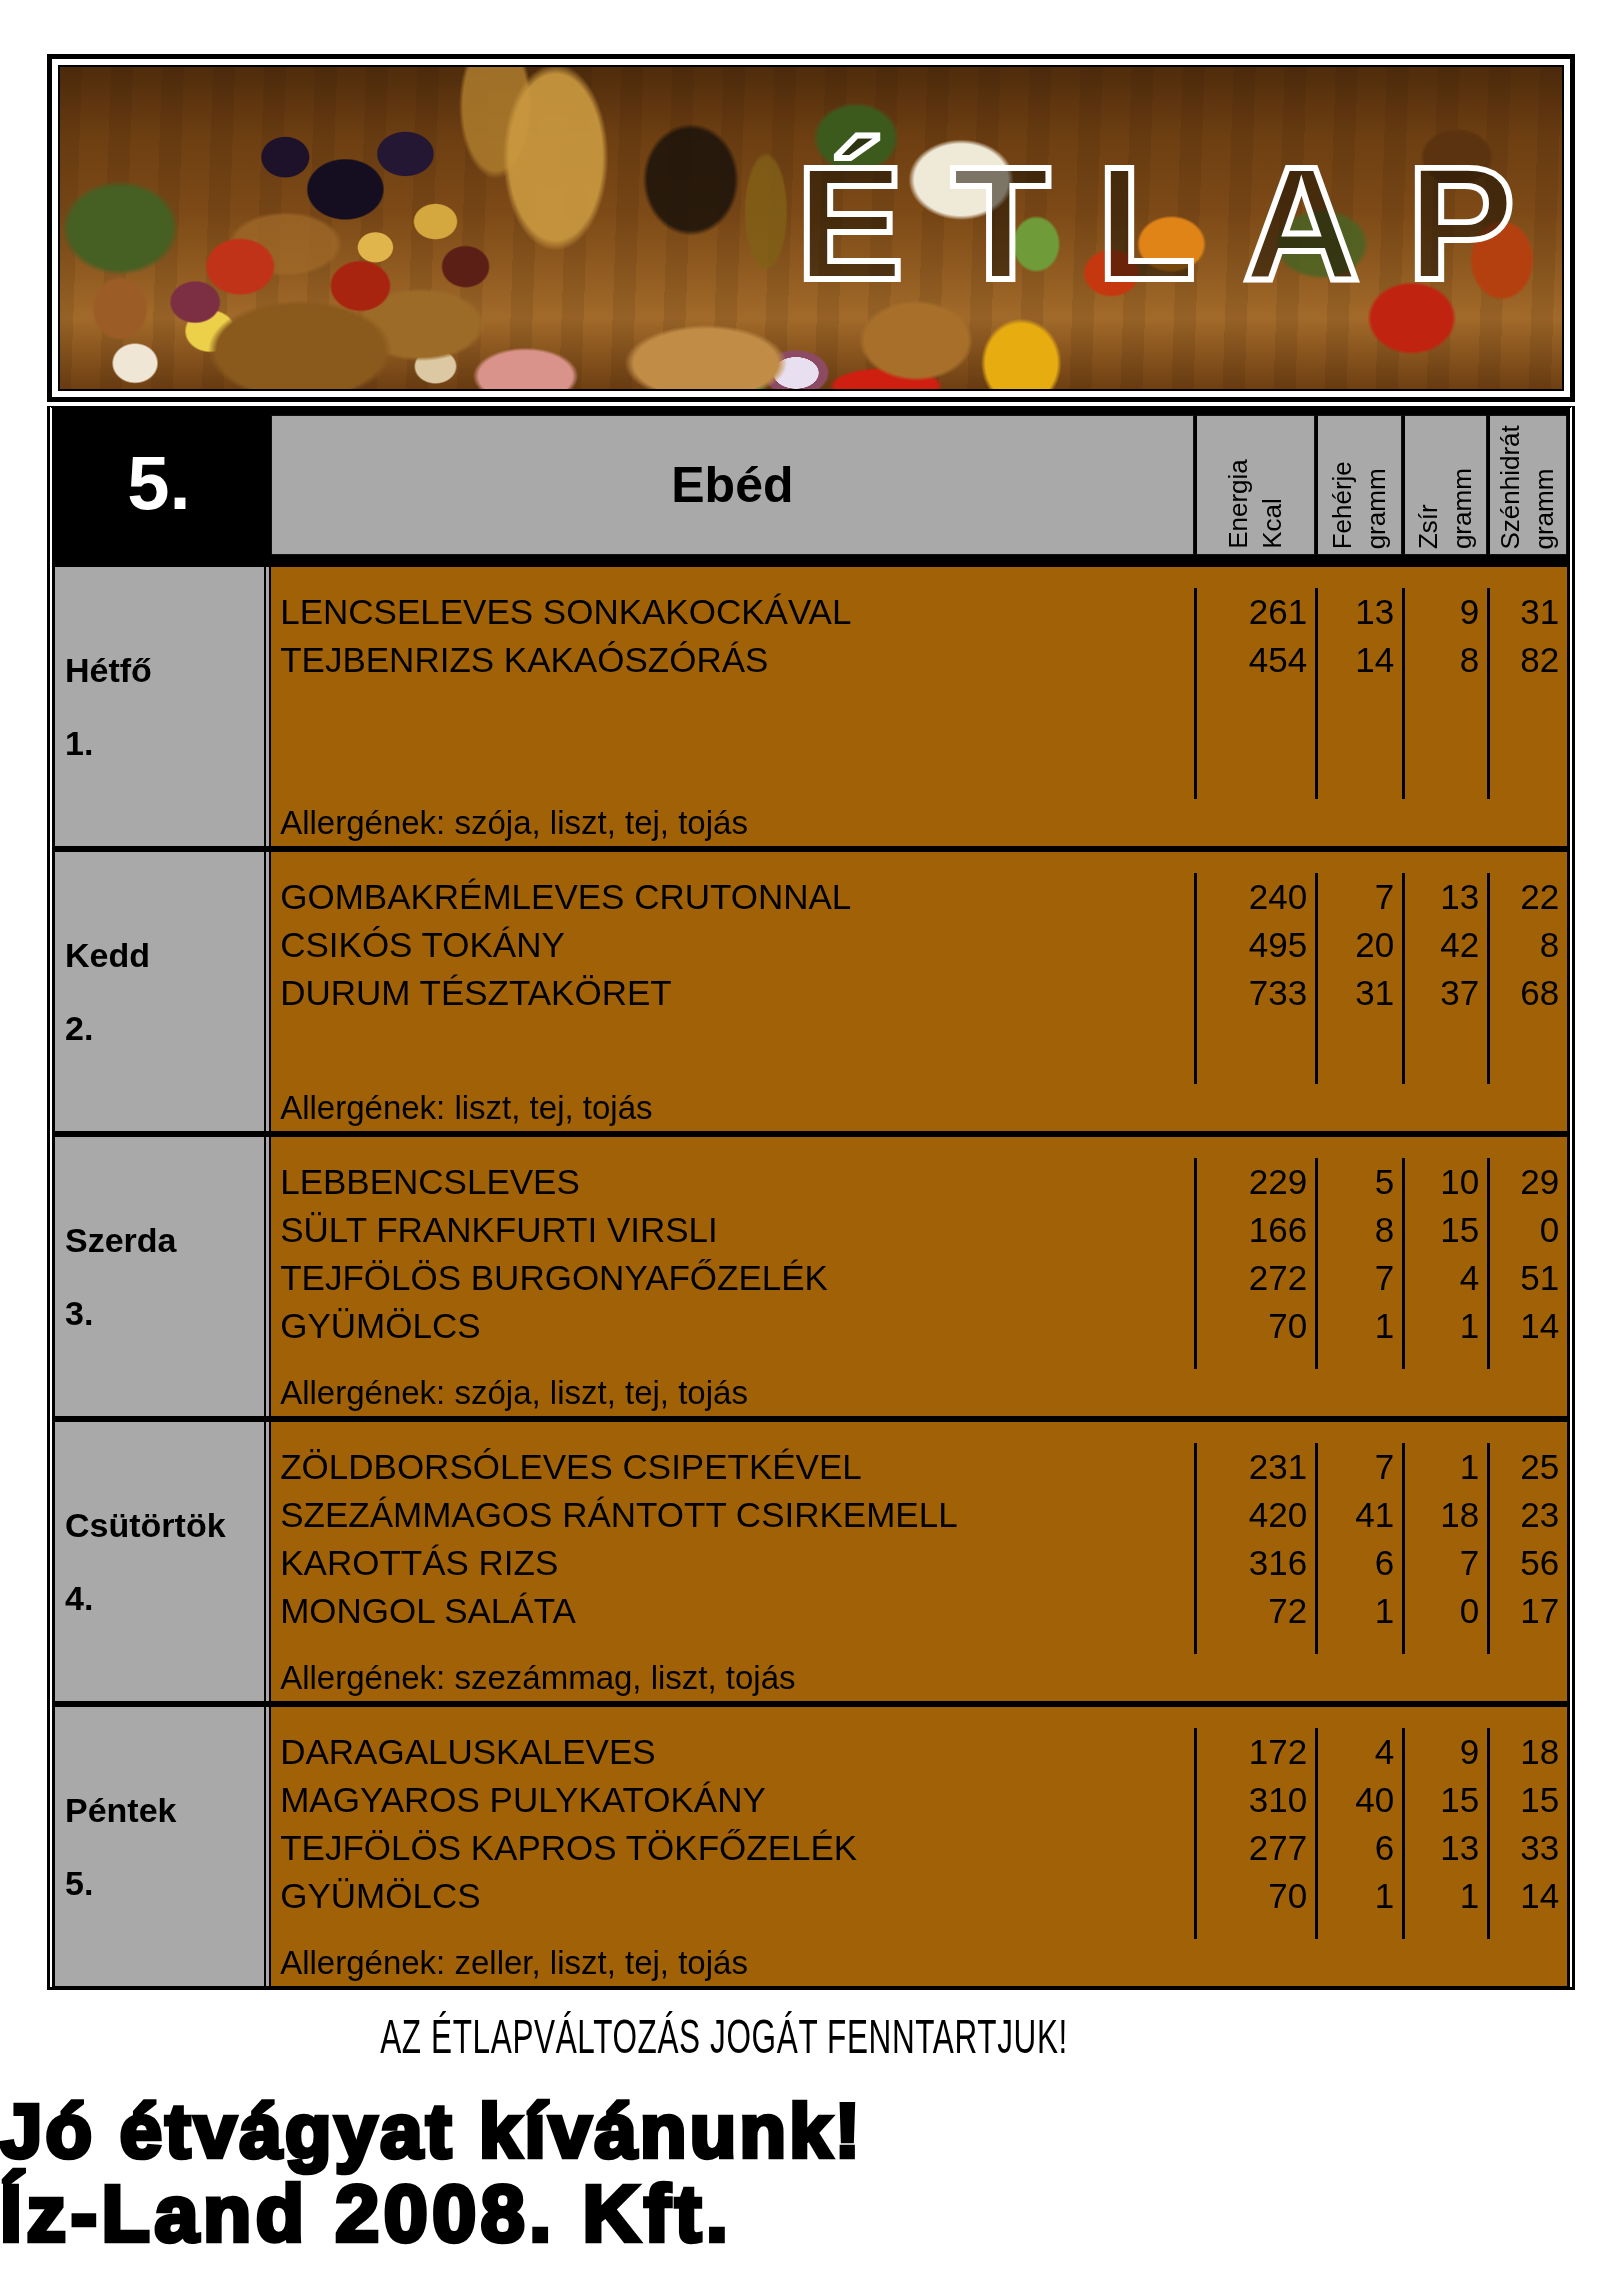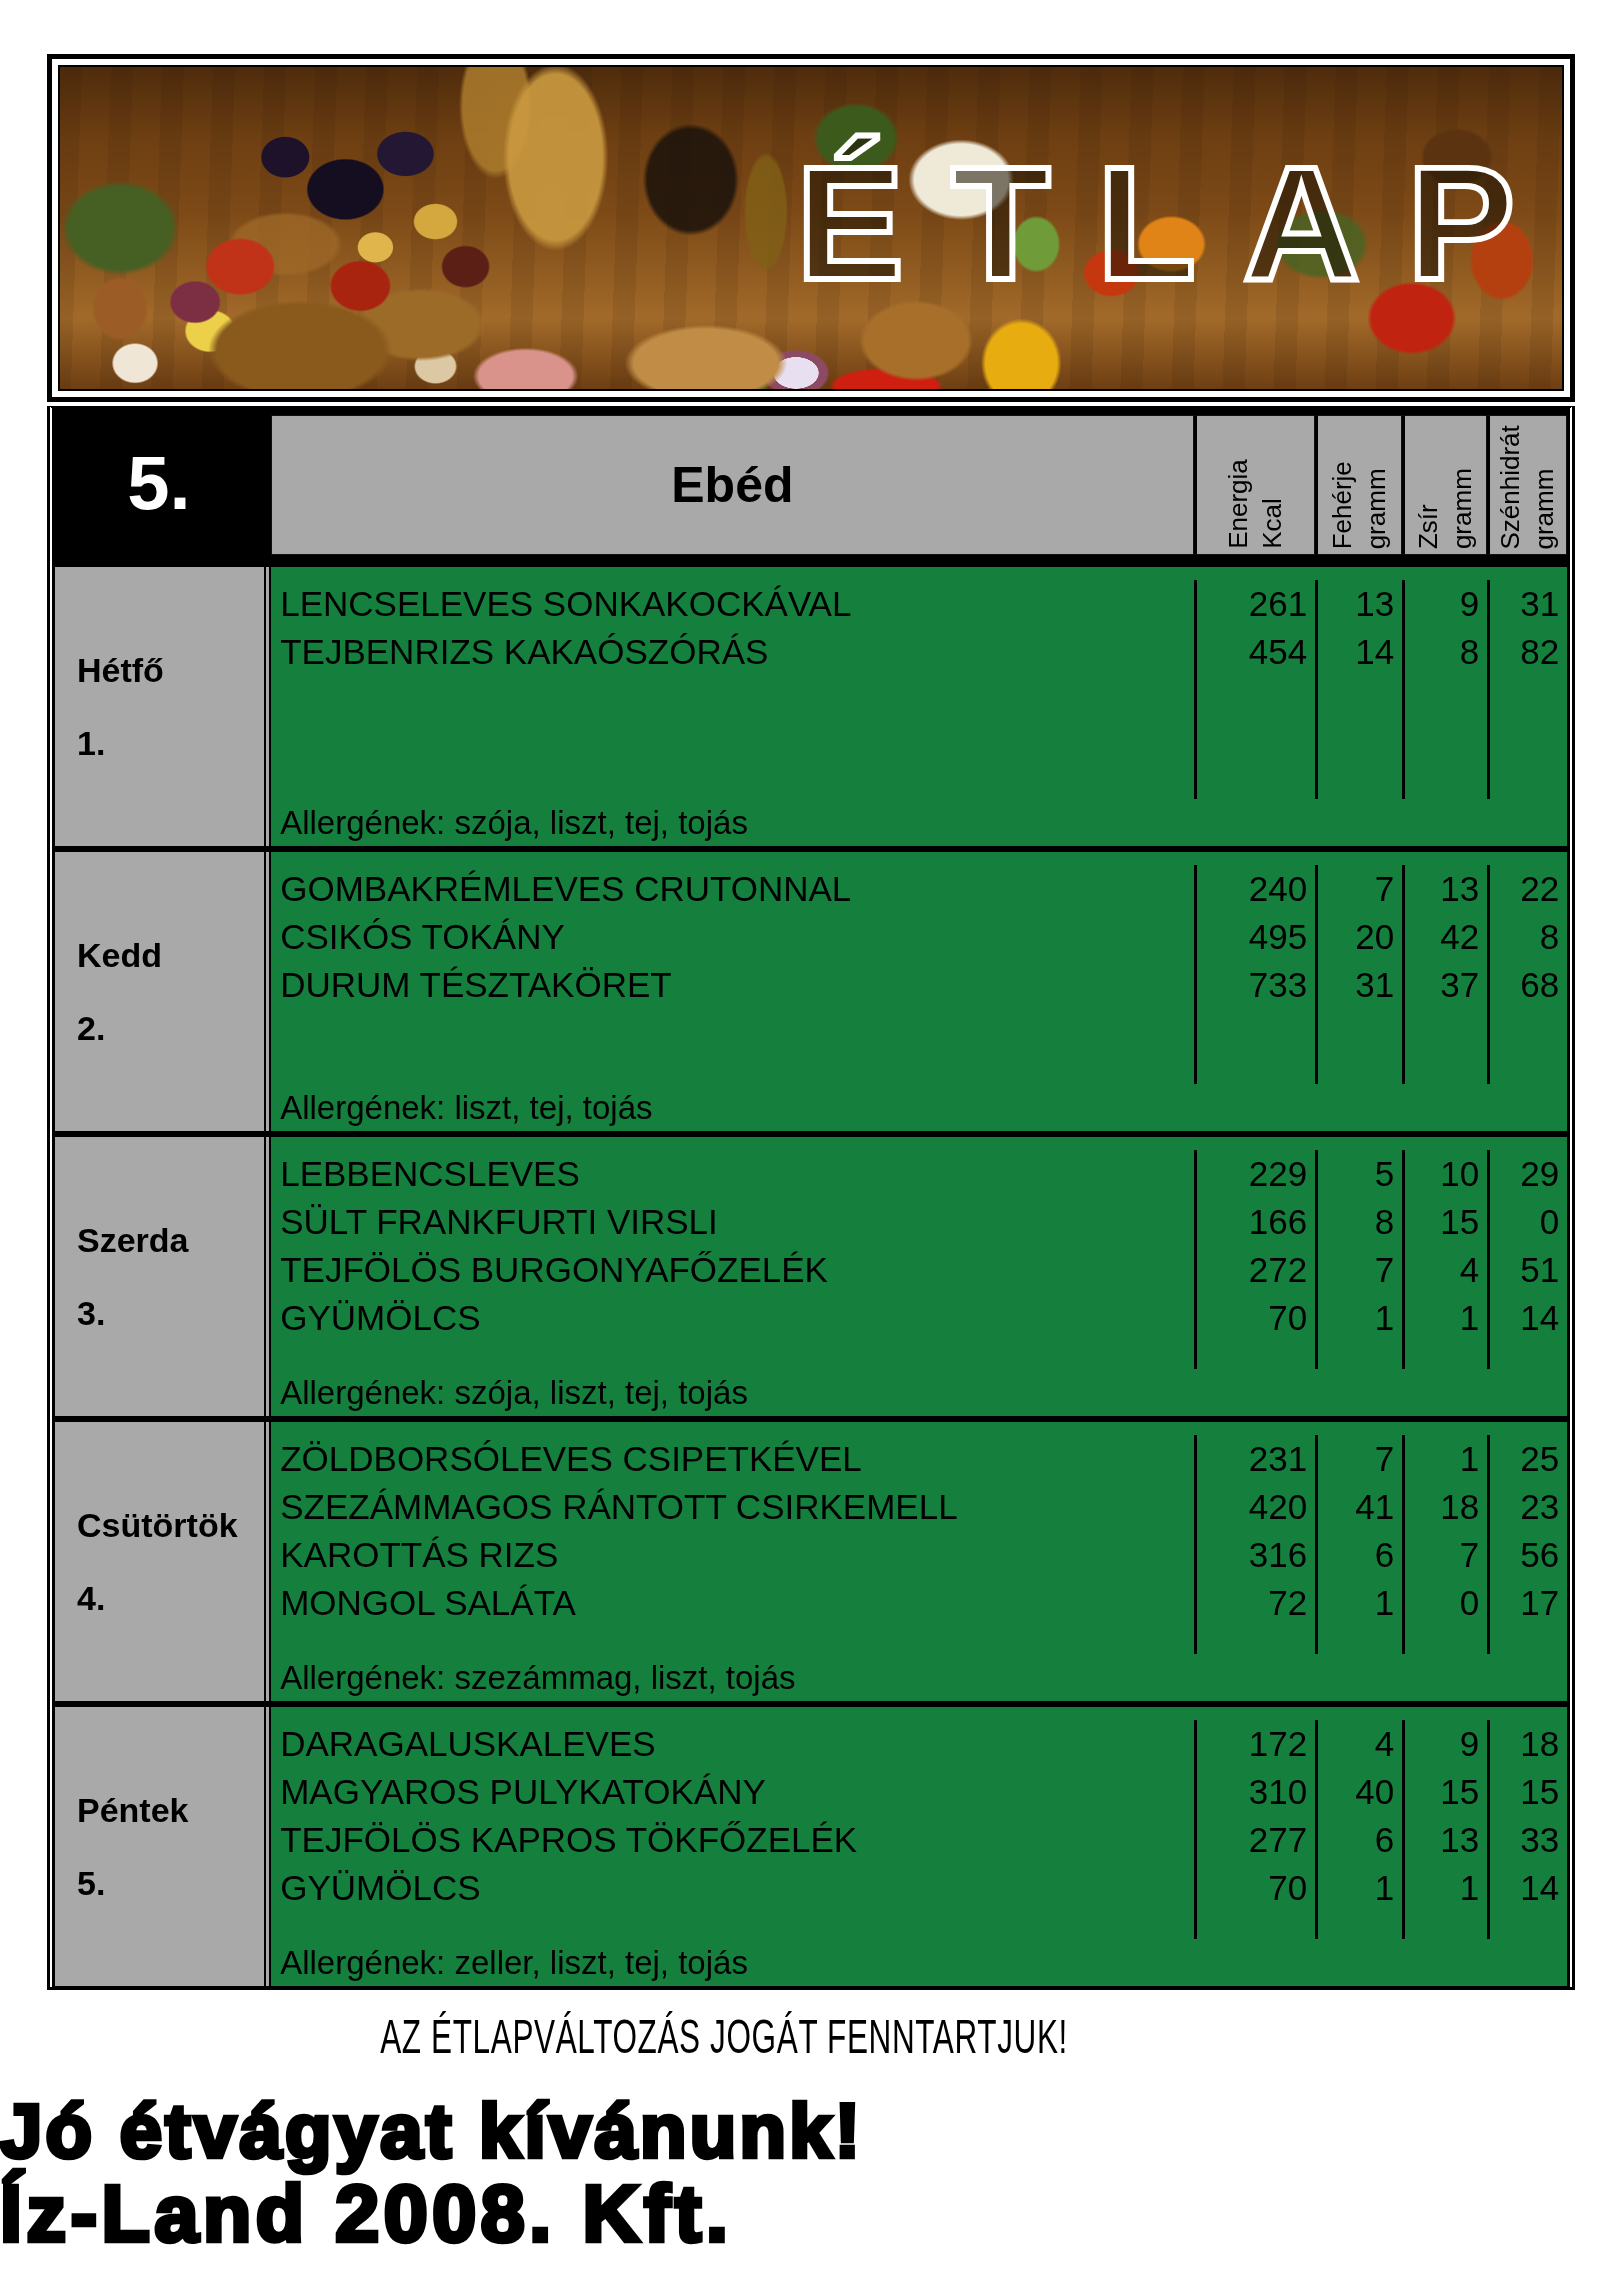--- a/index.html
+++ b/index.html
@@ -156,29 +156,29 @@
     grid-template-columns: 216px 1fr;
   }
   .day-cell {
     background: #a9a9a9;
     box-sizing: border-box;
     border-right: 7.9px double #000;
     display: flex;
     flex-direction: column;
     justify-content: center;
     gap: 34px;
-    padding-left: 22px;
+    padding-left: 10px;
     font-weight: bold;
     font-size: 34px;
   }
   .menu-area {
     display: flex;
     flex-direction: column;
-    background: #15803d;
-    padding-top: 13px;
+    background: #a16207;
+    padding-top: 21px;
   }
   .item-row, .filler-row {
     display: grid;
     grid-template-columns: 923px 121px 87px 85px 1fr;
   }
   .item-row { height: 48px; flex: 0 0 auto; }
   .filler-row { flex: 1 1 auto; }
   .item-name {
     font-size: 35px;
     padding-left: 9.2px;

